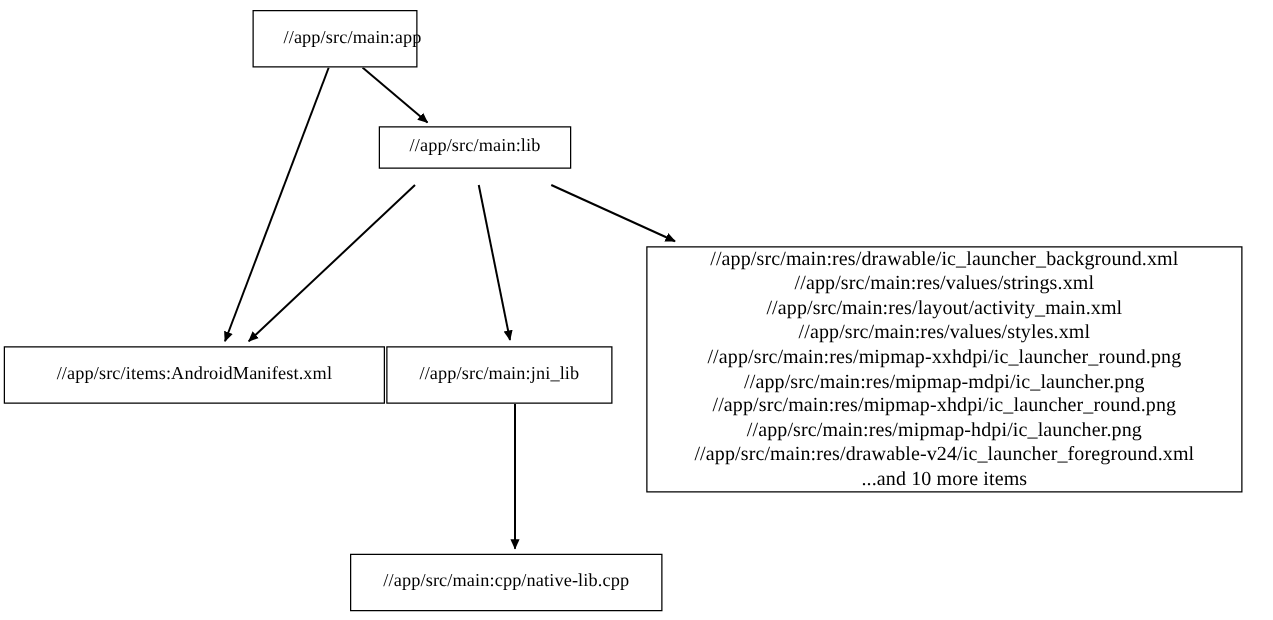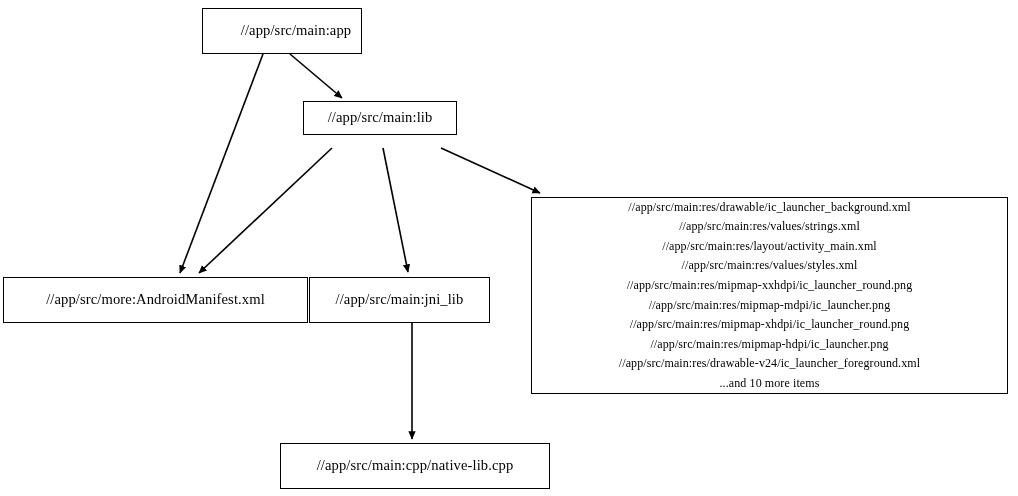--- a/index.html
+++ b/index.html
@@ -35,27 +35,27 @@
     color: #000000;
     font-size: 14.6px;
     line-height: 19.6px;
     white-space: pre;
     letter-spacing: 0.1px;
   }
   .node-label {
     display: block;
     white-space: pre;
   }
-  #node-app      { left: 202px; top: 8px;   width: 160px; height: 46px; padding-left: 28px; }
+  #node-app      { left: 202px; top: 8px;   width: 132px; height: 46px; padding-left: 28px; }
   #node-lib      { left: 303px; top: 101px; width: 154px; height: 34px; }
   #node-manifest { left: 3px;   top: 277px; width: 305px; height: 46px; }
   #node-jni      { left: 309px; top: 277px; width: 181px; height: 46px; }
-  #node-native   { left: 280px; top: 443px; width: 270px; height: 46px; }
-  #node-res      { left: 531px; top: 197px; width: 477px; height: 197px;
-                   font-size: 12px; line-height: 19.55px; }
+  #node-native   { left: 280px; top: 443px; width: 250px; height: 46px; }
+  #node-res      { left: 517px; top: 197px; width: 477px; height: 197px;
+                   font-size: 16px; line-height: 19.55px; }
 </style>
 </head>
 <body>
 
 <div id="canvas">
 
   <svg class="edges" viewBox="0 0 1018 496" xmlns="http://www.w3.org/2000/svg">
     <defs>
       <marker id="arrow" viewBox="0 0 10 10" refX="9.2" refY="5" markerWidth="5.2" markerHeight="5.2" orient="auto-start-reverse">
         <path d="M 0 0.6 L 10 5 L 0 9.4 z" fill="#000000"></path>
@@ -89,21 +89,21 @@
 
   <div class="node" id="node-app">
     <span class="node-label">//app/src/main:app</span>
   </div>
 
   <div class="node" id="node-lib">
     <span class="node-label">//app/src/main:lib</span>
   </div>
 
   <div class="node" id="node-manifest">
-    <span class="node-label">//app/src/more:AndroidManifest.xml</span>
+    <span class="node-label">//app/src/items:AndroidManifest.xml</span>
   </div>
 
   <div class="node" id="node-jni">
     <span class="node-label">//app/src/main:jni_lib</span>
   </div>
 
   <div class="node" id="node-native">
     <span class="node-label">//app/src/main:cpp/native-lib.cpp</span>
   </div>
 

